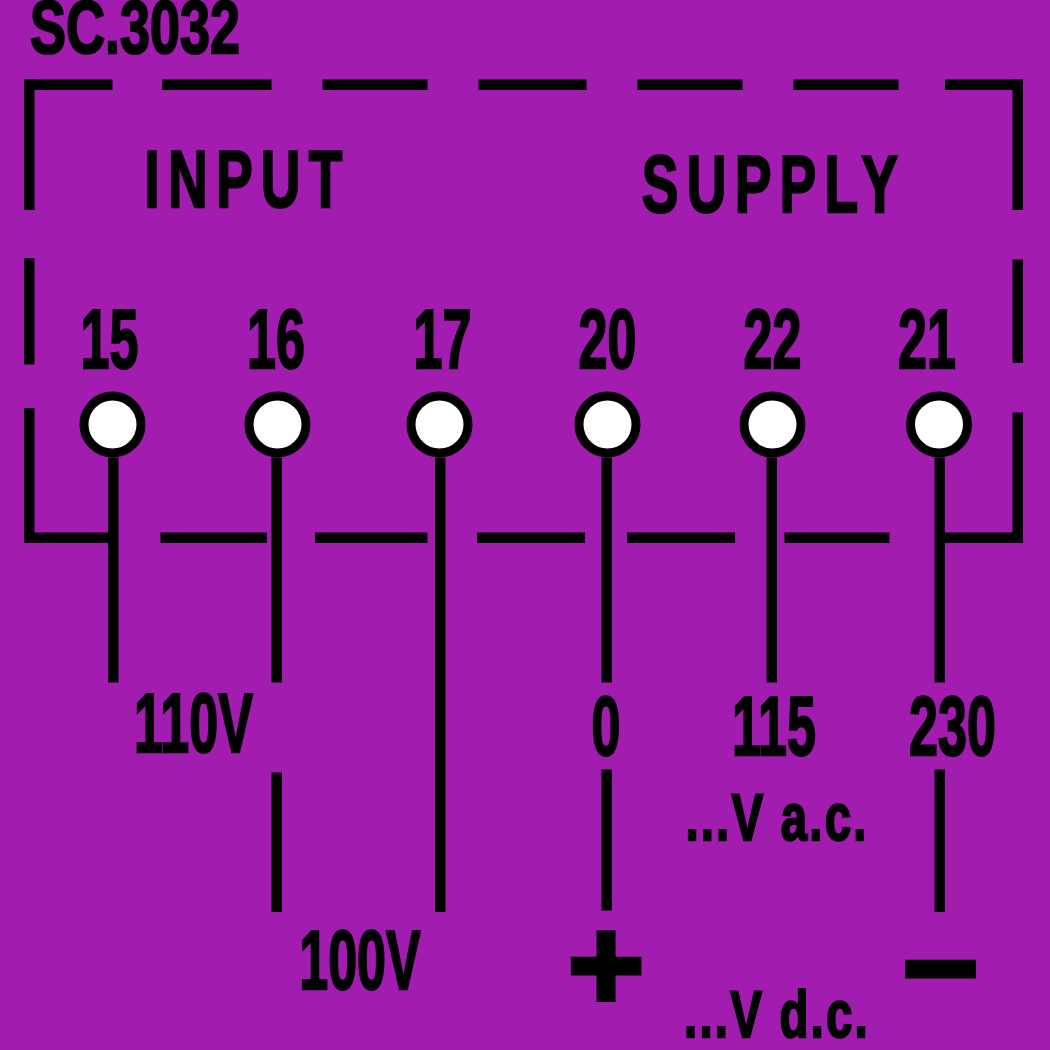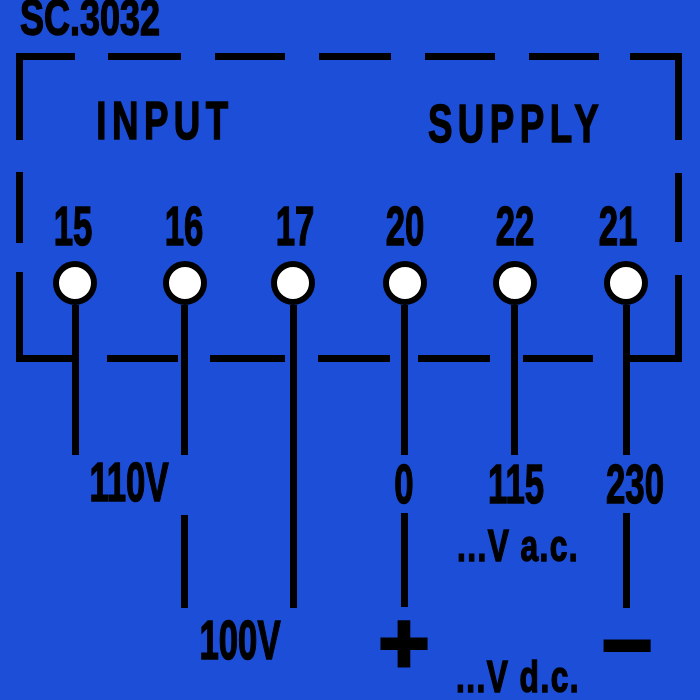--- a/index.html
+++ b/index.html
@@ -1,19 +1,19 @@
 <!DOCTYPE html>
 <html><head>
 <meta charset="utf-8">
 <style>
   html,body { margin:0; padding:0; }
   body { font-family:"Liberation Sans","DejaVu Sans",sans-serif; }
   #stage {
     position:relative; width:700px; height:700px;
-    background:#1d4ed8; overflow:hidden;
+    background:#a21caf; overflow:hidden;
   }
   .ln { position:absolute; background:#000; }
   .circle {
     position:absolute; width:44px; height:44px;
     border:6px solid #000; border-radius:50%;
     background:#fff; box-sizing:border-box;
   }
   .txt {
     position:absolute; color:#000; font-weight:bold;
     white-space:nowrap; line-height:1;

